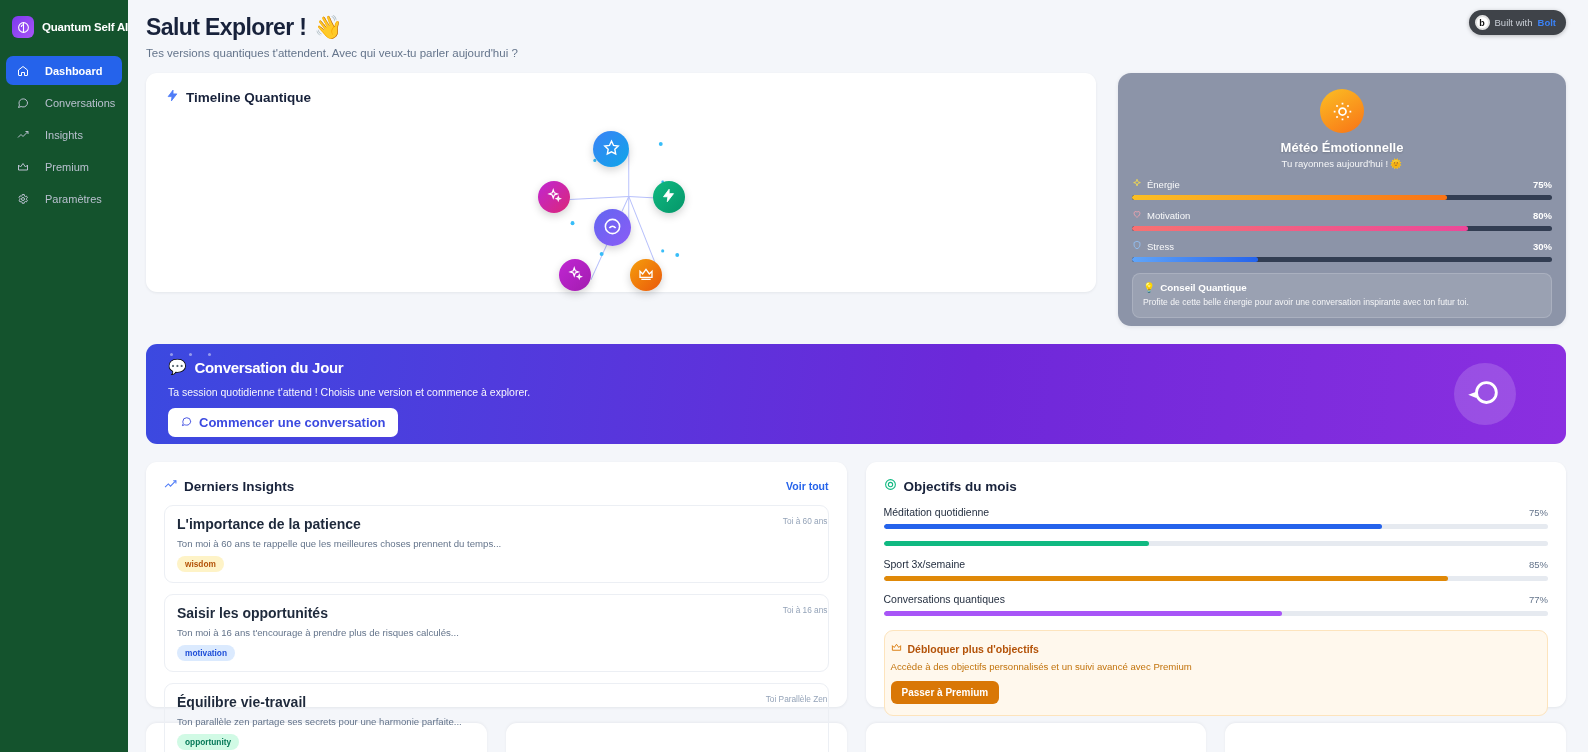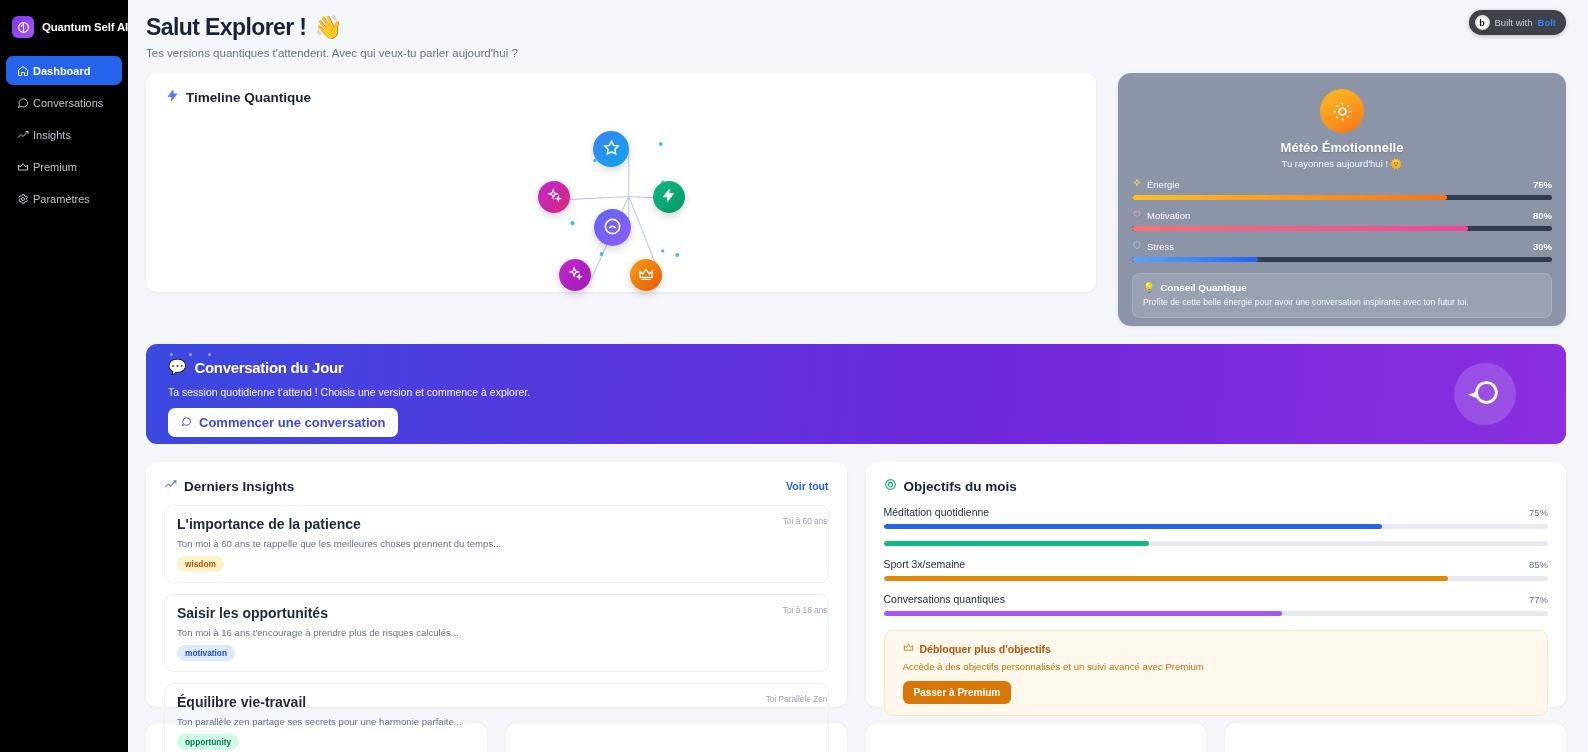--- a/index.html
+++ b/index.html
@@ -8,35 +8,35 @@
     font-family:"Liberation Sans", sans-serif;
     background:#f4f6fa;
     color:#1e293b;
     font-size:13px;
   }
   .app { display:flex; width:1588px; height:752px; }
 
   
   .sidebar {
     width:128px; flex:0 0 128px;
-    background:#000000;
+    background:#14532d;
     padding:12px 0 0 0;
     display:flex; flex-direction:column;
   }
   .brand { display:flex; align-items:center; gap:8px; padding:4px 10px 18px 12px; }
   .brand-logo {
     width:22px; height:22px; border-radius:6px;
     background:linear-gradient(135deg,#7c3aed,#a855f7);
     display:flex; align-items:center; justify-content:center;
     color:#fff; flex:0 0 22px;
   }
   .brand-name { color:#fff; font-weight:bold; font-size:11.5px; letter-spacing:-.2px; white-space:nowrap; }
   .nav { display:flex; flex-direction:column; gap:3px; padding:0 6px; }
   .nav-item {
-    display:flex; align-items:center; gap:4px;
+    display:flex; align-items:center; gap:16px;
     padding:8px 10px; border-radius:7px;
     color:#b9c0cf; font-size:11px; cursor:pointer;
   }
   .nav-item .ic { width:13px; height:13px; display:flex; align-items:center; justify-content:center; flex:0 0 13px; }
   .nav-item.active { background:#2563eb; color:#fff; font-weight:bold; }
 
   
   .main { flex:1; position:relative; overflow:hidden; padding:14px 22px 0 18px; }
   .page-title { font-size:23px; font-weight:bold; letter-spacing:-.6px; color:#18223b; display:flex; align-items:center; gap:8px; }
   .page-sub { font-size:11.5px; color:#64748b; margin-top:6px; }
@@ -138,21 +138,21 @@
   .tag.motivation { background:#dbeafe; color:#1d4ed8; }
   .tag.opportunity { background:#d1fae5; color:#047857; }
 
   .goals-card { flex:1; padding:16px 18px 15px; height:245px; }
   .goal { margin-top:12px; }
   .goal-top { display:flex; align-items:center; font-size:10.5px; color:#1e293b; }
   .goal-pct { margin-left:auto; font-size:9.5px; color:#64748b; }
   .goal-track { height:5px; border-radius:4px; background:#e6eaf0; margin-top:6px; overflow:hidden; }
 
   .unlock {
-    margin-top:14px; border-radius:9px; padding:11px 18px;
+    margin-top:14px; border-radius:9px; padding:11px 6px;
     background:#fff8ed; border:1px solid #fde4bd;
   }
   .unlock-h { font-size:10.5px; font-weight:bold; color:#b45309; display:flex; gap:6px; align-items:center; }
   .unlock-t { font-size:9.6px; color:#c2730c; margin-top:6px; }
   .unlock-btn {
     margin-top:9px; background:#d97706; color:#fff; border:none;
     border-radius:6px; padding:6px 11px; font-size:10px; font-weight:bold; cursor:pointer;
   }
 
   

